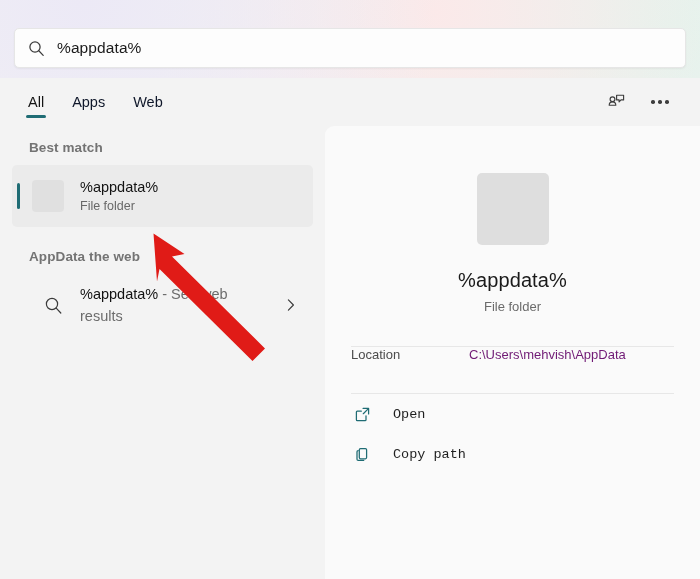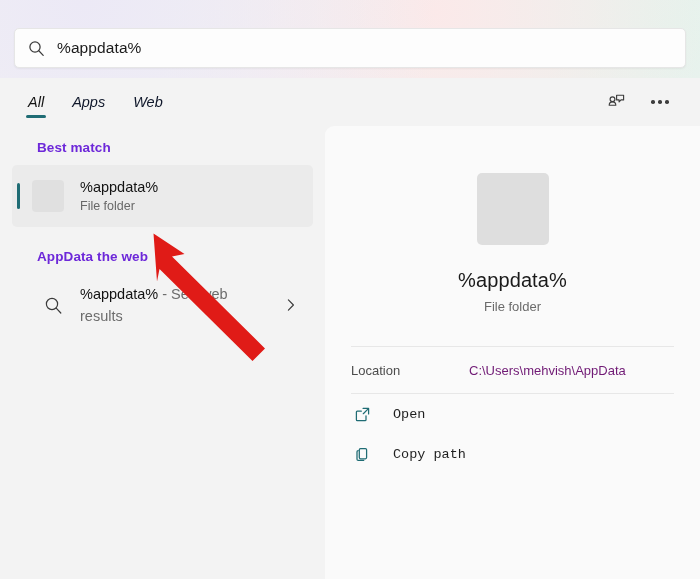--- a/index.html
+++ b/index.html
@@ -32,21 +32,21 @@
 
   
   #panel {
     position:absolute; left:0; top:78px; width:700px; height:501px;
     background:#f3f3f3; overflow:hidden;
   }
 
   
   #tabstrip {
     position:absolute; left:0; top:0; width:689px; height:48px;
-    display:flex; align-items:center;font-style:italic;
+    display:flex; align-items:center;
   }
   .tab {
     position:relative; height:48px; display:flex; align-items:center;
     padding:0 0 0 0; margin-right:28px; cursor:default;
     font-size:14.5px; color:#0f172a; white-space:nowrap;
   }
   .tab:first-child { margin-left:28px; }
   .tab.active { color:#141414; font-weight:400; }
   .tab.active::after {
     content:""; position:absolute; left:50%; transform:translateX(-50%);
@@ -60,22 +60,22 @@
   #tab-icons .ico { display:flex; align-items:center; justify-content:center;
      width:26px; height:26px; cursor:default; }
   .dots { display:flex; gap:3.5px; align-items:center; }
   .dots i { width:3.5px; height:3.5px; border-radius:50%; background:#3d3d3d; display:block; }
 
   
   #results {
     position:absolute; left:0; top:48px; width:325px; height:453px;
   }
   .section-head {
-    font-size:13.5px; font-weight:bold; color:#6d28d9;
-    padding:14px 0 10px 29px; letter-spacing:0.1px;margin-left:8px;
+    font-size:13.5px; font-weight:bold; color:#737373;
+    padding:14px 0 10px 29px; letter-spacing:0.1px;
   }
   .result-row {
     position:relative; margin:0 12px; height:62px; border-radius:5px;
     display:flex; align-items:center; cursor:default;
   }
   .result-row.selected { background:#ebebeb; }
   .result-row .sel-bar {
     position:absolute; left:5px; top:50%; transform:translateY(-50%);
     width:3px; height:26px; border-radius:2px; background:#1f6c74;
   }
@@ -112,21 +112,21 @@
     text-align:center; font-size:20px; color:#1a1a1a;
     margin-top:24px; letter-spacing:0.1px;
   }
   #detail-sub {
     text-align:center; font-size:13px; color:#6b6b6b; margin-top:7px;
   }
   #meta-divider-top {
     height:1px; background:#e7e7e7; margin:32px 26px 0 26px;
   }
   .meta-row {
-    display:flex; align-items:center; height:46px; padding:0 26px;
+    display:flex; height:46px; padding:0 26px;
     font-size:13px;
   }
   .meta-label { width:118px; color:#4c4c4c; flex:0 0 auto; }
   .meta-value { color:#701a75; }
   #meta-divider-bot {
     height:1px; background:#e7e7e7; margin:0 26px;
   }
   .action-row {
     display:flex; align-items:center; height:40px; padding:0 26px;
     cursor:default;

